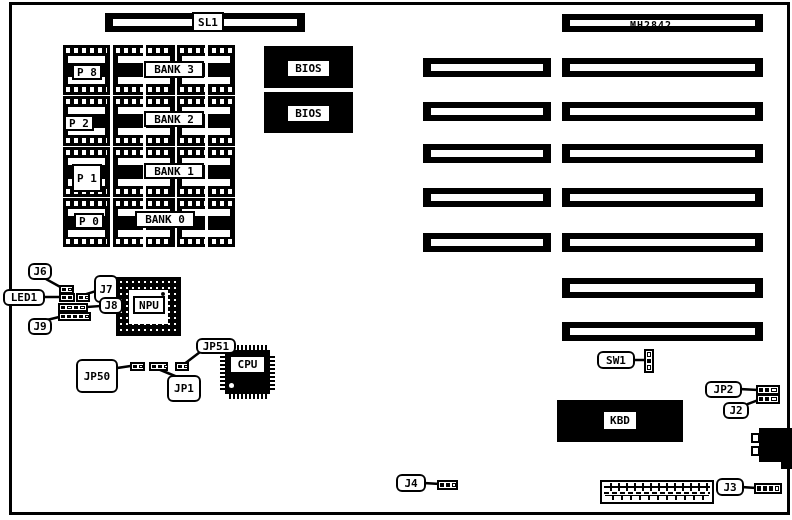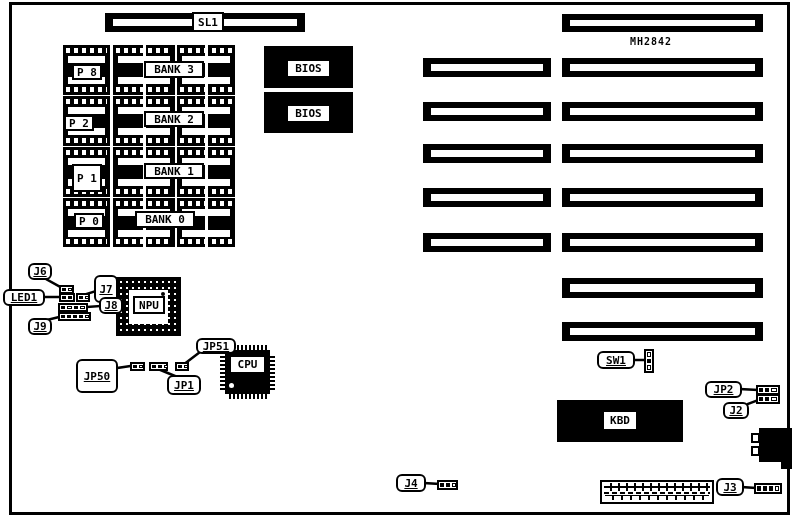--- a/index.html
+++ b/index.html
@@ -26,21 +26,21 @@
 
   
   .lb { position:absolute; background:#fff; display:flex; align-items:center; justify-content:center;
         font-size:11px; font-weight:bold; z-index:6; white-space:pre; }
   .lb.bd { border:2px solid #000; }
   .txt { position:absolute; font-size:10px; font-weight:bold; letter-spacing:1px; z-index:6; white-space:pre; }
 
   
   .co { position:absolute; background:#fff; border:2px solid #000; border-radius:6px;
         display:flex; align-items:center; justify-content:center;
-        font-size:11px; font-weight:bold; z-index:7; white-space:pre;text-decoration:underline; }
+        font-size:11px; font-weight:bold; z-index:7; white-space:pre; }
 
   
   .jmp { position:absolute; background:#fff; border:2px solid #000; display:flex; gap:2px; padding:1px; z-index:5; }
   .jmp i { flex:1 1 auto; min-width:4px; }
   .jmp i.f { background:#000; }
   .jmp i.o { background:#fff; border:1px solid #000; }
   .jmp.v { flex-direction:column; } .jmp.v i { min-width:0; min-height:3px; }
 
   
   .npu { position:absolute; left:116px; top:277px; width:65px; height:59px; background:#000; }
@@ -184,21 +184,21 @@
   <div class="lb bd" style="left:135px;top:211px;width:60px;height:17px">BANK 0</div>
 
   <div class="slot" style="left:264px;top:46px;width:89px;height:42px"></div>
   <div class="lb" style="left:288px;top:61px;width:41px;height:15px">BIOS</div>
   <div class="slot" style="left:264px;top:92px;width:89px;height:41px"></div>
   <div class="lb" style="left:288px;top:106px;width:41px;height:15px">BIOS</div>
 
   <div class="slot" style="left:562px;top:14px;width:201px;height:18px">
       <b></b>
     </div>
-  <div class="txt" style="left:630px;top:36px">MH2842</div>
+  <div class="txt" style="left:630px;top:20px">MH2842</div>
 
   <div class="slot" style="left:423px;top:58px;width:128px;height:19px">
       <b></b>
     </div>
   <div class="slot" style="left:423px;top:102px;width:128px;height:19px">
       <b></b>
     </div>
   <div class="slot" style="left:423px;top:144px;width:128px;height:19px">
       <b></b>
     </div>
@@ -346,21 +346,21 @@
       <line x1="742" y1="487" x2="755" y2="488"></line>
     </g>
   </svg>
 
   <div class="co" style="left:28px;top:263px;width:24px;height:17px">J6</div>
   <div class="co" style="left:3px;top:289px;width:42px;height:17px">LED1</div>
   <div class="co" style="left:94px;top:275px;width:24px;height:28px">J7</div>
   <div class="co" style="left:99px;top:297px;width:24px;height:17px">J8</div>
   <div class="co" style="left:28px;top:318px;width:24px;height:17px">J9</div>
   <div class="co" style="left:76px;top:359px;width:42px;height:34px">JP50</div>
-  <div class="co" style="left:167px;top:375px;width:34px;height:20px">JP1</div>
+  <div class="co" style="left:167px;top:375px;width:34px;height:27px">JP1</div>
   <div class="co" style="left:196px;top:338px;width:40px;height:16px">JP51</div>
   <div class="co" style="left:597px;top:351px;width:38px;height:18px">SW1</div>
   <div class="co" style="left:705px;top:381px;width:37px;height:17px">JP2</div>
   <div class="co" style="left:723px;top:402px;width:26px;height:17px">J2</div>
   <div class="co" style="left:396px;top:474px;width:30px;height:18px">J4</div>
   <div class="co" style="left:716px;top:478px;width:28px;height:18px">J3</div>
 
 </div>
 
 </body></html>

